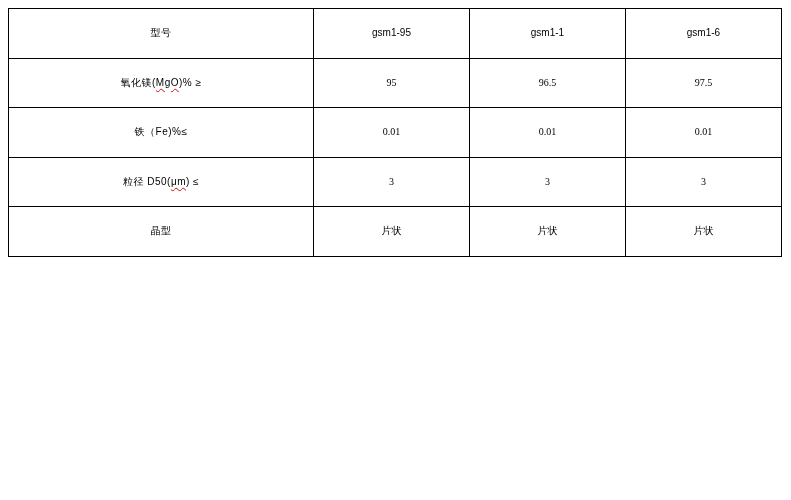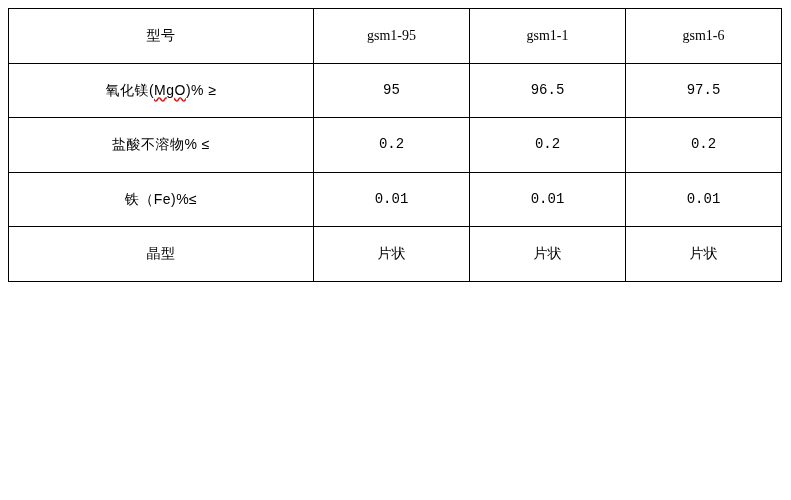--- a/index.html
+++ b/index.html
@@ -24,21 +24,21 @@
     border-collapse: collapse;
     width: 773px;
     margin-left: 8px;
     margin-top: 8px;
     table-layout: fixed;
   }
   table.spec td {
     border: 1px solid #000000;
     text-align: center;
     vertical-align: middle;
-    font-size: 14px;
+    font-size: 10px;
     color: #000000;
     height: 46px;
     padding: 18px 4px;
     box-sizing: border-box;
     line-height: 1.25;
   }
   col.c0 { width: 305px; }
   col.c1 { width: 156px; }
   col.c2 { width: 156px; }
   col.c3 { width: 156px; }
@@ -50,26 +50,26 @@
   }
   .val-cell {
     font-family: "Liberation Sans", sans-serif;
     font-size: 13.5px;
   }
   .head-cell {
     font-size: 14.5px;
     letter-spacing: 0.5px;
   }
   .mono-head {
-    font-family: Liberation Serif, serif;
+    font-family: Liberation Sans, sans-serif;
     font-size: 13.5px;
     margin-top: 36px;
   }
   .mono-val {
-    font-family: Liberation Mono, monospace;
+    font-family: Liberation Serif, serif;
     font-size: 13.5px;
   }
   
   .squiggle {
     text-decoration: underline;
     text-decoration-style: wavy;
     text-decoration-color: #d01010;
     text-underline-offset: 2px;
     margin-top: 44px;
   }
@@ -95,36 +95,36 @@
       </tr>
 
       <tr>
         <td class="label-cell nowrap"><span>氧化镁</span>(<span class="squiggle">MgO</span><span>)% ≥</span></td>
         <td class="mono-val">95</td>
         <td class="mono-val">96.5</td>
         <td class="mono-val">97.5</td>
       </tr>
 
 
-      <tr>
-        <td class="label-cell nowrap">盐酸不溶物% ≤</td>
-        <td class="mono-val">0.2</td>
-        <td class="mono-val">0.2</td>
-        <td class="mono-val">0.2</td>
-      </tr>
 
       <tr>
         <td class="label-cell nowrap">铁（Fe)%≤</td>
         <td class="mono-val">0.01</td>
         <td class="mono-val">0.01</td>
         <td class="mono-val">0.01</td>
       </tr>
 
 
 
+      <tr>
+        <td class="label-cell nowrap"><span>粒径 D50(</span><span class="squiggle">μm</span><span>) ≤</span></td>
+        <td class="mono-val">3</td>
+        <td class="mono-val">3</td>
+        <td class="mono-val">3</td>
+      </tr>
 
 
 
       <tr>
         <td class="label-cell nowrap">晶型</td>
         <td class="val-cell">片状</td>
         <td class="val-cell">片状</td>
         <td class="val-cell">片状</td>
       </tr>
     </tbody>

